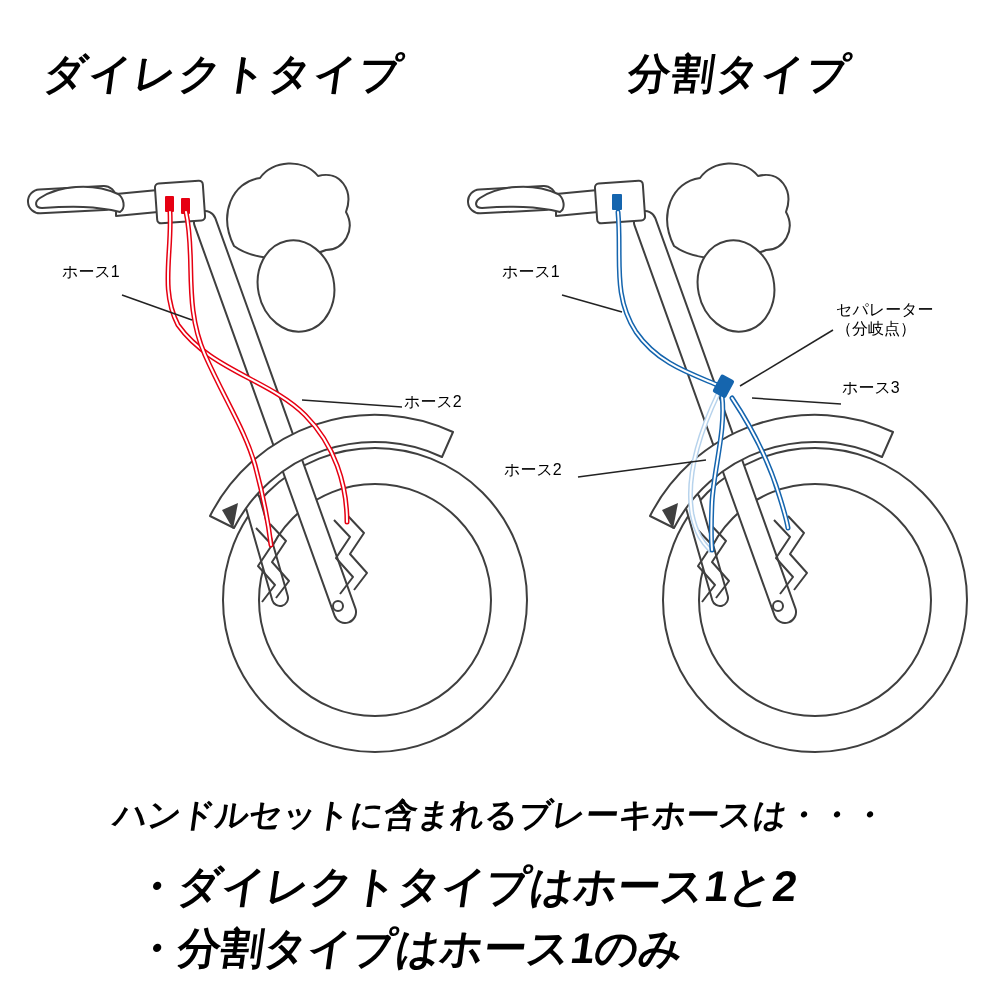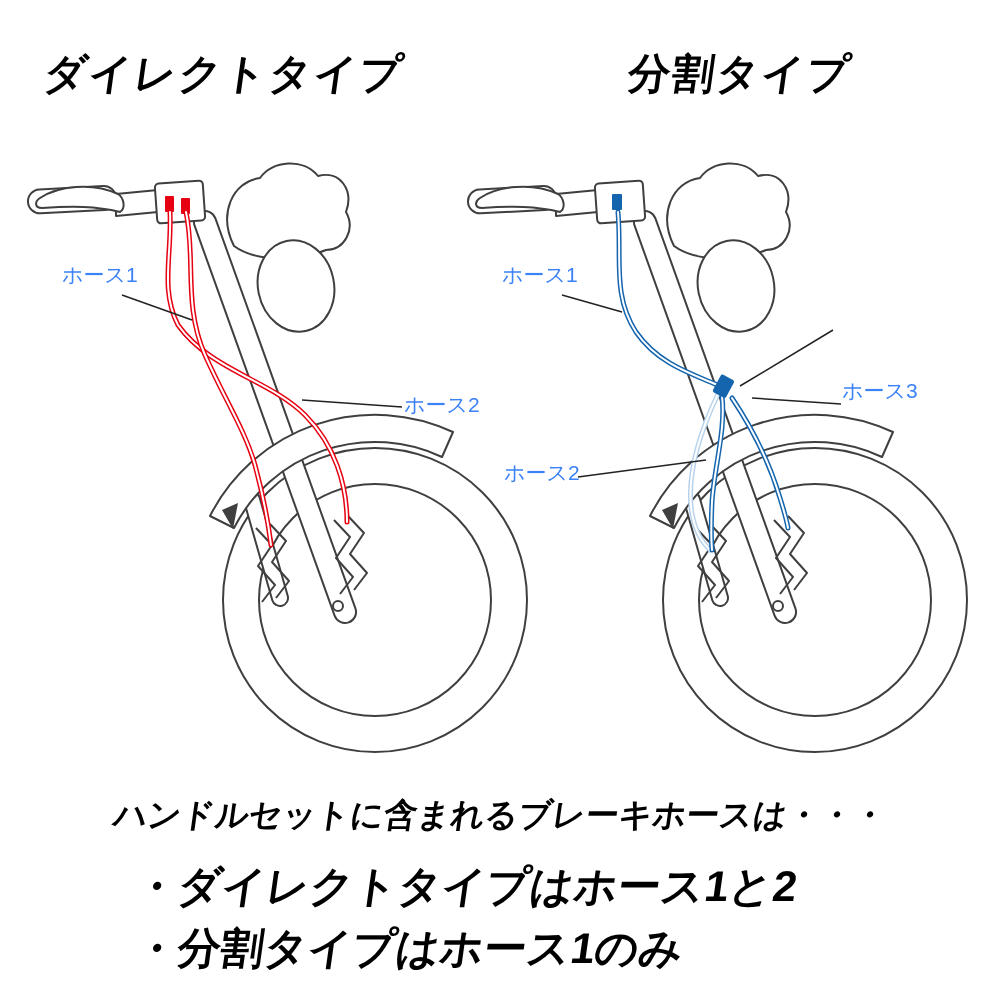--- a/index.html
+++ b/index.html
@@ -30,22 +30,22 @@
     letter-spacing: 2px;
     color: #000;
     transform: skewX(-8deg);
     text-align: center;
     white-space: nowrap;
   }
   .title-left  { left: 28px;  top: 46px; width: 392px; }
   .title-right { left: 558px; top: 46px; width: 364px; }
   .label {
     position: absolute;
-    font-size: 21px;
-    color: #3b82f6;
+    font-size: 16px;
+    color: #000000;
     white-space: nowrap;
     line-height: 1.2;
   }
   .label-multiline { white-space: pre-line; }
   .lbl-left-hose1  { left: 62px;  top: 262px; }
   .lbl-left-hose2  { left: 404px; top: 392px; }
   .lbl-right-hose1 { left: 502px; top: 262px; }
   .lbl-right-sep   { left: 836px; top: 300px; }
   .lbl-right-hose3 { left: 842px; top: 378px; }
   .lbl-right-hose2 { left: 504px; top: 460px; }
@@ -143,20 +143,22 @@
       <line x1="578" y1="477" x2="706" y2="460"></line>
     </g>
   </svg>
 
   <div class="title title-left">ダイレクトタイプ</div>
   <div class="title title-right">分割タイプ</div>
 
   <div class="label lbl-left-hose1">ホース1</div>
   <div class="label lbl-left-hose2">ホース2</div>
   <div class="label lbl-right-hose1">ホース1</div>
+  <div class="label label-multiline lbl-right-sep">セパレーター
+（分岐点）</div>
   <div class="label lbl-right-hose3">ホース3</div>
   <div class="label lbl-right-hose2">ホース2</div>
 
   <div class="footer-intro">ハンドルセットに含まれるブレーキホースは・・・</div>
   <div class="footer-bullet footer-bullet-1">・ダイレクトタイプはホース1と2</div>
   <div class="footer-bullet footer-bullet-2">・分割タイプはホース1のみ</div>
 
 </div>
 
 </body></html>

